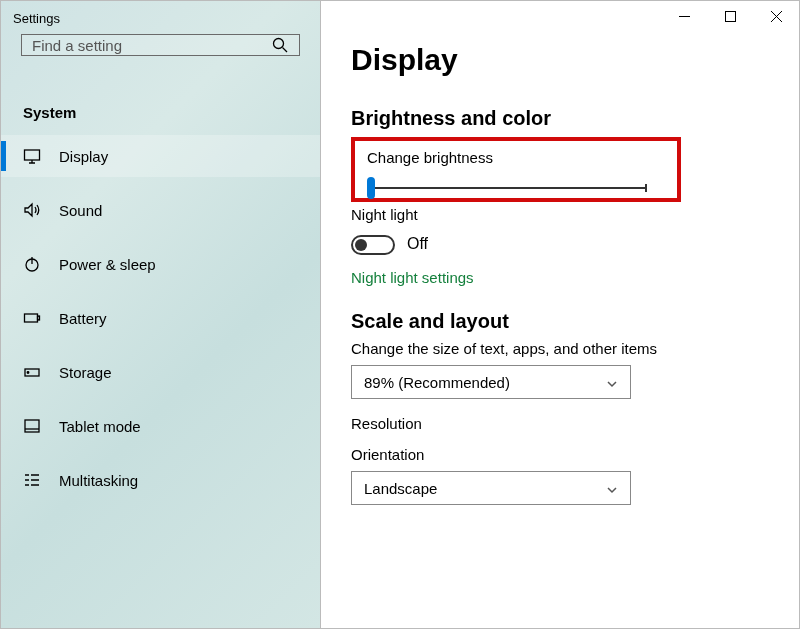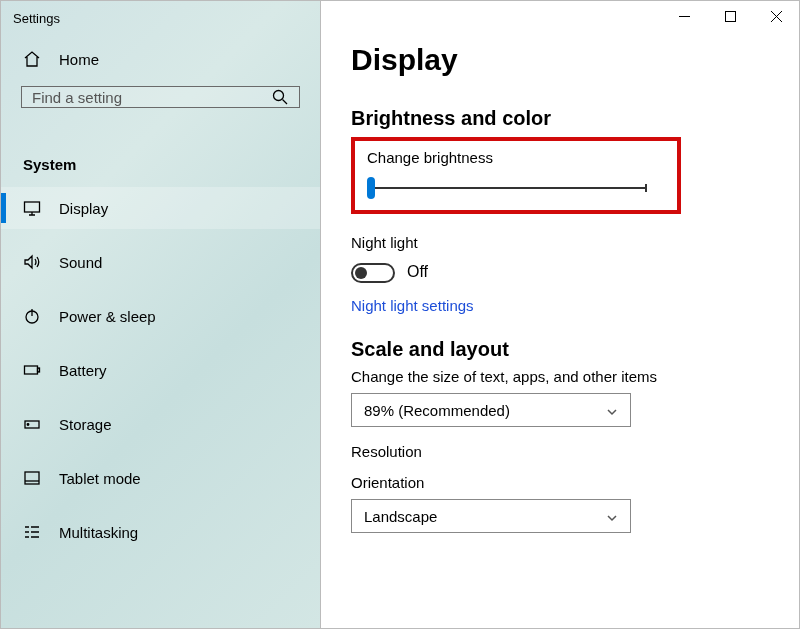--- a/index.html
+++ b/index.html
@@ -21,50 +21,42 @@
   .icon { width:18px; height:18px; display:flex; align-items:center; justify-content:center; flex-shrink:0; }
   .icon svg { width:18px; height:18px; stroke:#000; fill:none; stroke-width:1.3; }
   
   .main { flex:1; position:relative; padding: 0 0 0 30px; overflow:hidden; }
   .win-controls { position:absolute; top:0; right:0; display:flex; }
   .win-controls div { width:46px; height:30px; display:flex; align-items:center; justify-content:center; cursor:pointer; }
   .win-controls svg { width:11px; height:11px; stroke:#000; fill:none; stroke-width:1; }
   h1 { font-size: 30px; font-weight: 600; padding-top: 42px; padding-bottom: 24px; }
   h2 { font-size: 20px; font-weight: 600; padding-top: 6px; padding-bottom: 7px; }
   .field-label { font-size: 15px; padding-bottom: 8px; display:block; }
-  .highlight { border: 4px solid #d10a0a; padding: 8px 12px 12px 12px; margin-right: 10px; margin-bottom:20px; width: 330px; }
+  .highlight { border: 4px solid #d10a0a; padding: 8px 12px 0 12px; margin-right: 10px; margin-bottom:4px; width: 330px; }
   .slider-track { position:relative; width: 280px; height: 20px; margin-top:4px; cursor:pointer; }
   .slider-line { position:absolute; left:0; right:0; top:50%; height:2px; background:#333; transform:translateY(-50%);}
   .slider-line::after{content:"";position:absolute;right:0;top:-3px;width:2px;height:8px;background:#333;}
   .slider-thumb { position:absolute; left:0; top:50%; width:8px; height:22px; background:#0078d7; border-radius:4px; transform:translate(0,-50%);}
   .toggle-row { display:flex; align-items:flex-start; gap:12px; margin-top:4px; margin-bottom:14px; }
   .toggle { width:44px; height:20px; border:2px solid #333; border-radius:12px; position:relative; cursor:pointer; }
   .toggle::after { content:""; position:absolute; left:2px; top:2px; width:12px; height:12px; background:#333; border-radius:50%; }
-  .link { color:#1d4ed8; font-size:15px; cursor:pointer; margin-bottom:18px; display:inline-block; }
+  .link { color:#15803d; font-size:15px; cursor:pointer; margin-bottom:18px; display:inline-block; }
   .dropdown { width:280px; height:34px; border:1px solid #888; display:flex; align-items:center; justify-content:space-between; padding:0 12px; font-size:15px; cursor:pointer; margin-bottom:16px; background:#fff; }
   .chev { width:12px; height:12px; }
   .chev svg { width:12px; height:12px; stroke:#555; fill:none; stroke-width:1.5; }
   .group { margin-bottom: 6px; }
 </style>
 </head>
 <body>
 
 <div class="window">
 
   <div class="sidebar">
     <div class="titlebar">Settings</div>
 
-    <div class="home-row">
-      <span class="icon">
-        <svg viewBox="0 0 18 18">
-            <path d="M2 8 L9 2 L16 8 M4 7 V16 H14 V7"></path>
-          </svg>
-      </span>
-      <span>Home</span>
-    </div>
 
     <div class="search-wrap">
       <div class="search">
         <input type="text" placeholder="Find a setting" style="">
         <span class="icon">
           <svg viewBox="0 0 18 18">
               <circle cx="7.5" cy="7.5" r="5"></circle>
               <path d="M11.5 11.5 L16 16"></path>
             </svg>
         </span>

